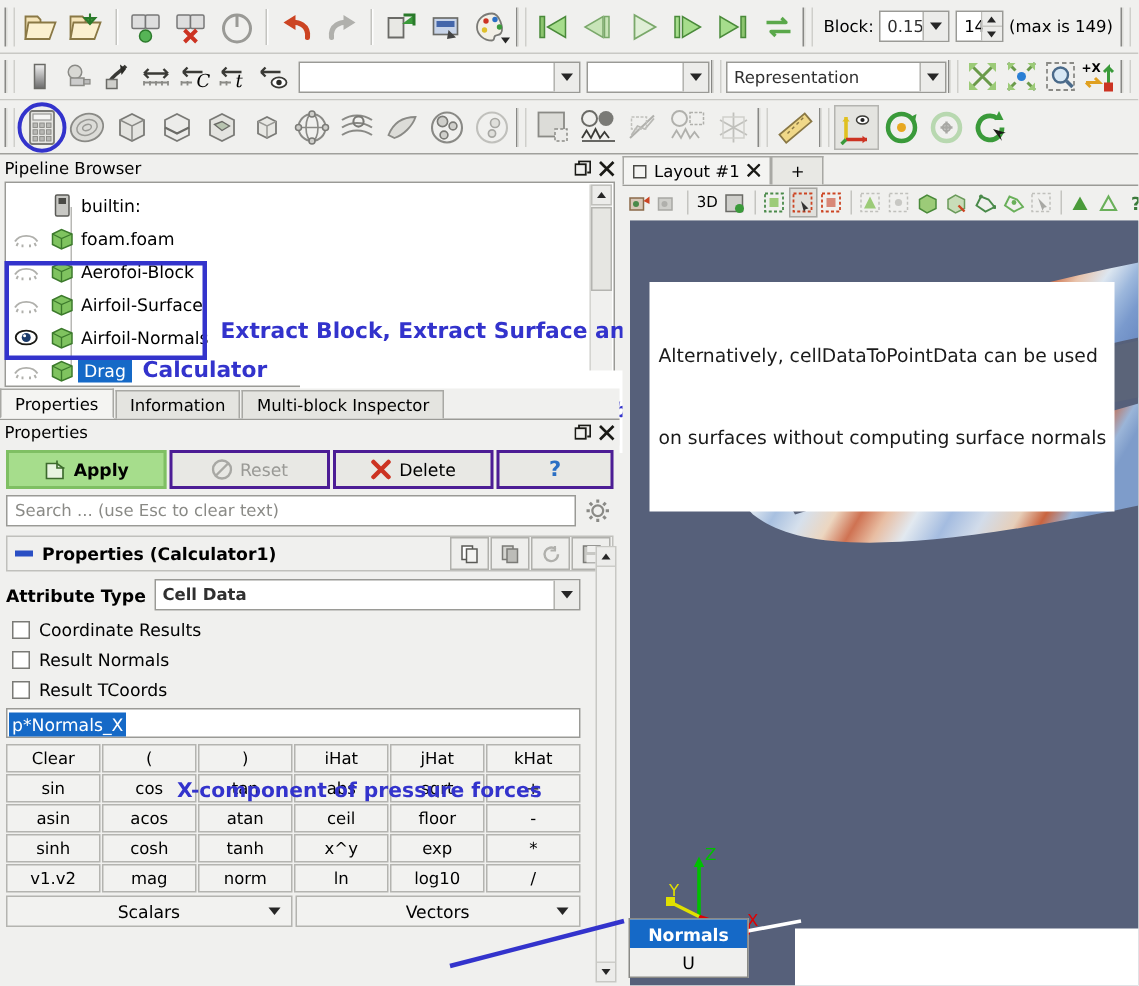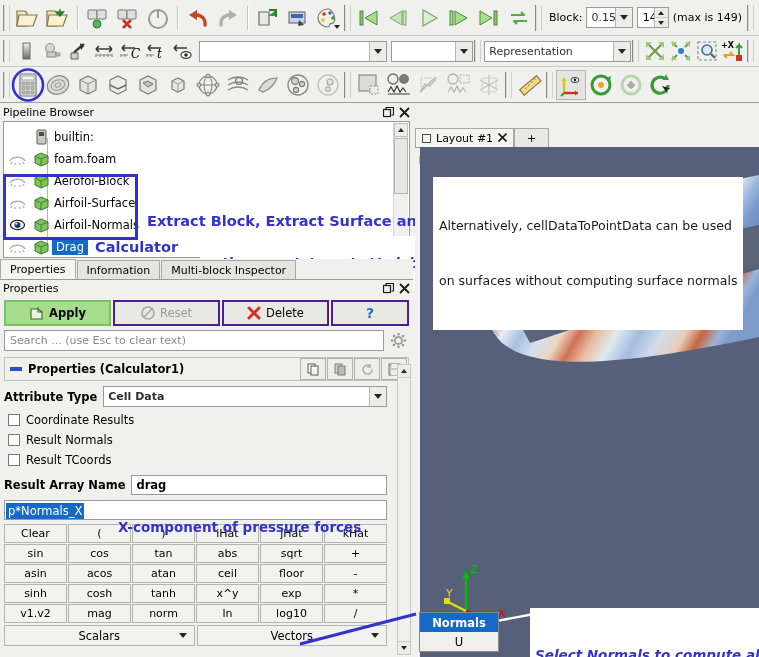--- a/index.html
+++ b/index.html
@@ -114,21 +114,21 @@
   
   .hi-rect {
     position: absolute; border: 3px solid #3333cc; pointer-events: none;
   }
   .anno {
     position: absolute; color: #3333cc; font-weight: bold;
     font-family: "DejaVu Sans", "Liberation Sans", sans-serif;
     line-height: 1.25; white-space: pre;
   }
   .anno.italic { font-style: italic; }
-  .anno.boxed { background: #fff; }
+  .anno.boxed { background: #fff; margin-top: 11px; }
 
   
   .tabs {
     position: absolute; left: 0; top: 259px; width: 413px; height: 21px;
     display: flex; align-items: flex-end; background: #f0f0ee;
     border-bottom: 1px solid #9a9a96;
   }
   .tab {
     height: 19px; padding: 0 9px; font-size: 11px;
     display: flex; align-items: center;
@@ -205,21 +205,21 @@
     display: flex; align-items: center; justify-content: center; }
   .props-scroll .sb-btn.bot { border-bottom: none; border-top: 1px solid #ccccc8;
     position: absolute; bottom: 0; left: 0; right: 0; }
 
   
   .view-panel {
     position: absolute; left: 415px; top: 104px; width: 344px; height: 553px;
     background: #f0f0ee;
   }
   .layout-tabs { display: flex; align-items: flex-end; height: 20px;
-    border-bottom: 1px solid #9a9a96; margin-top: 24px; }
+    border-bottom: 1px solid #9a9a96; }
   .ltab {
     height: 19px; padding: 0 6px; display: flex; align-items: center; gap: 5px;
     background: #f4f4f2; border: 1px solid #a8a8a4; border-bottom: none;
     font-size: 11px;
   }
   .ltab.plus { padding: 0 12px; background: #e8e8e4; }
   .sq-icon { width: 9px; height: 9px; border: 1px solid #4a4a46; }
   .view-toolbar { display: flex; align-items: center; height: 22px; padding-left: 2px; }
   .vt-btn { width: 19px; height: 20px; display: flex; align-items: center;
     justify-content: center; flex: none; }
@@ -917,26 +917,20 @@
     </div>
     <div class="chk-row">
       <span class="chk"></span>
       <span class="prop-label">Result Normals</span>
     </div>
     <div class="chk-row">
       <span class="chk"></span>
       <span class="prop-label">Result TCoords</span>
     </div>
 
-    <div class="prop-row" style="margin-top:8px;">
-      <span class="prop-label">Result Array Name</span>
-      <span style="flex:1;margin-right:22px;height:20px;background:#fff;border:1px solid #9a9a96;display:flex;align-items:center;padding-left:4px;font-size:11.5px;">
-        <span>drag</span>
-      </span>
-    </div>
 
     <div class="expr-box" style="margin-right:26px;">
       <span class="expr-sel">p*Normals_X</span>
     </div>
 
     <div class="calc-grid" style="margin-right:26px;">
       <div class="calc-btn">Clear</div>
       <div class="calc-btn">(</div>
       <div class="calc-btn">)</div>
       <div class="calc-btn">iHat</div>

